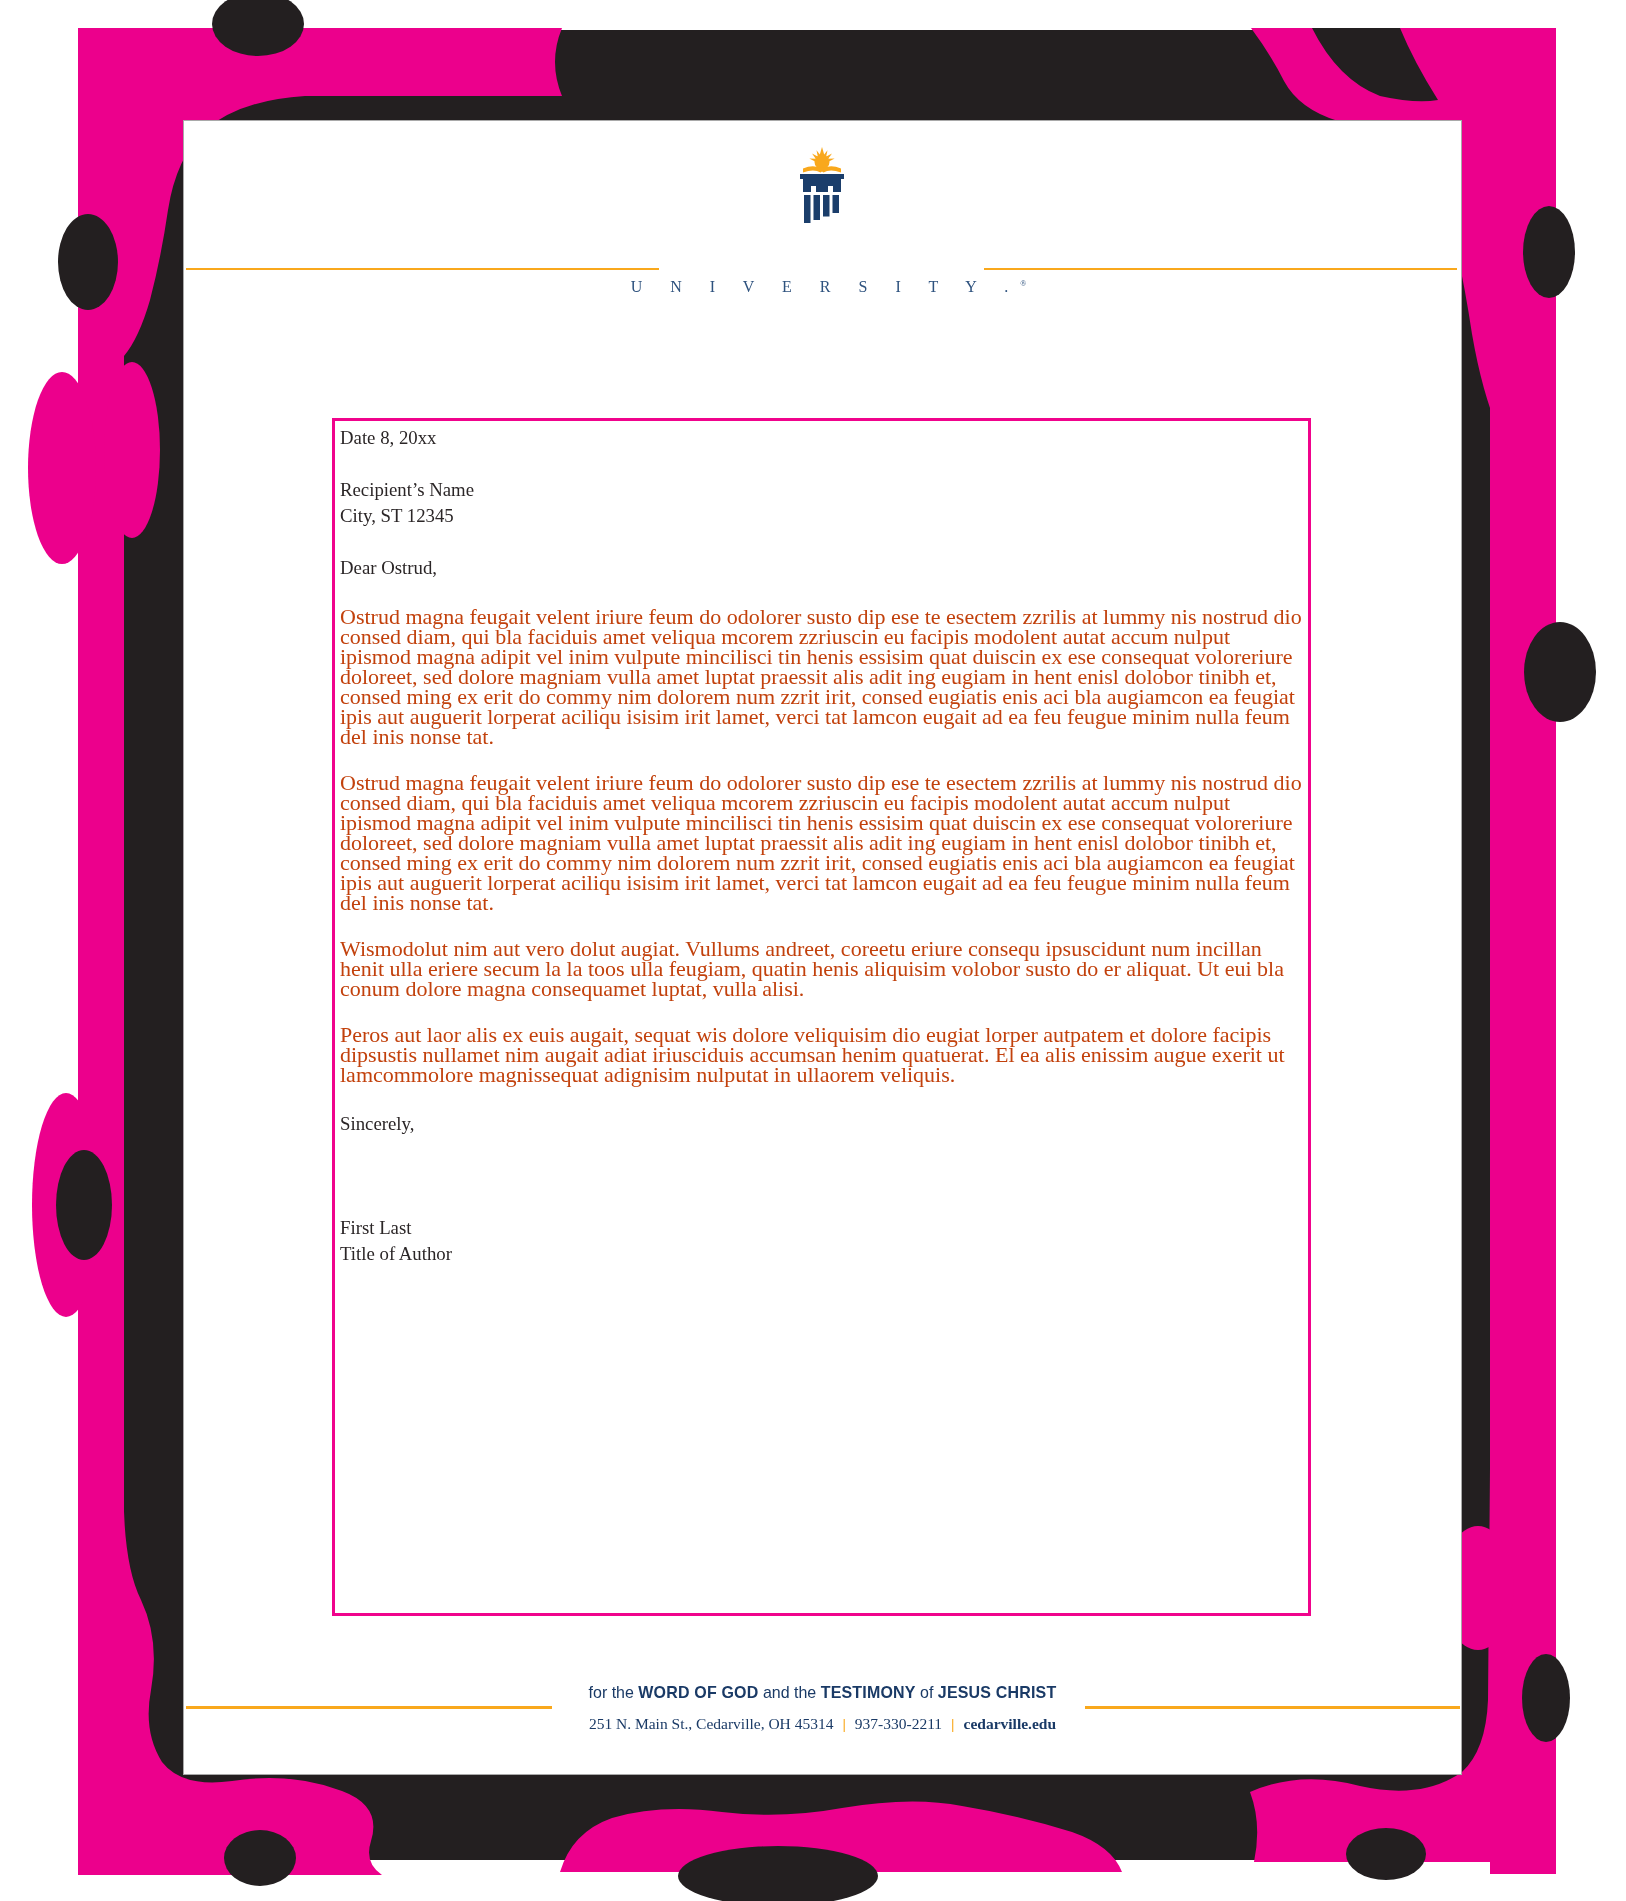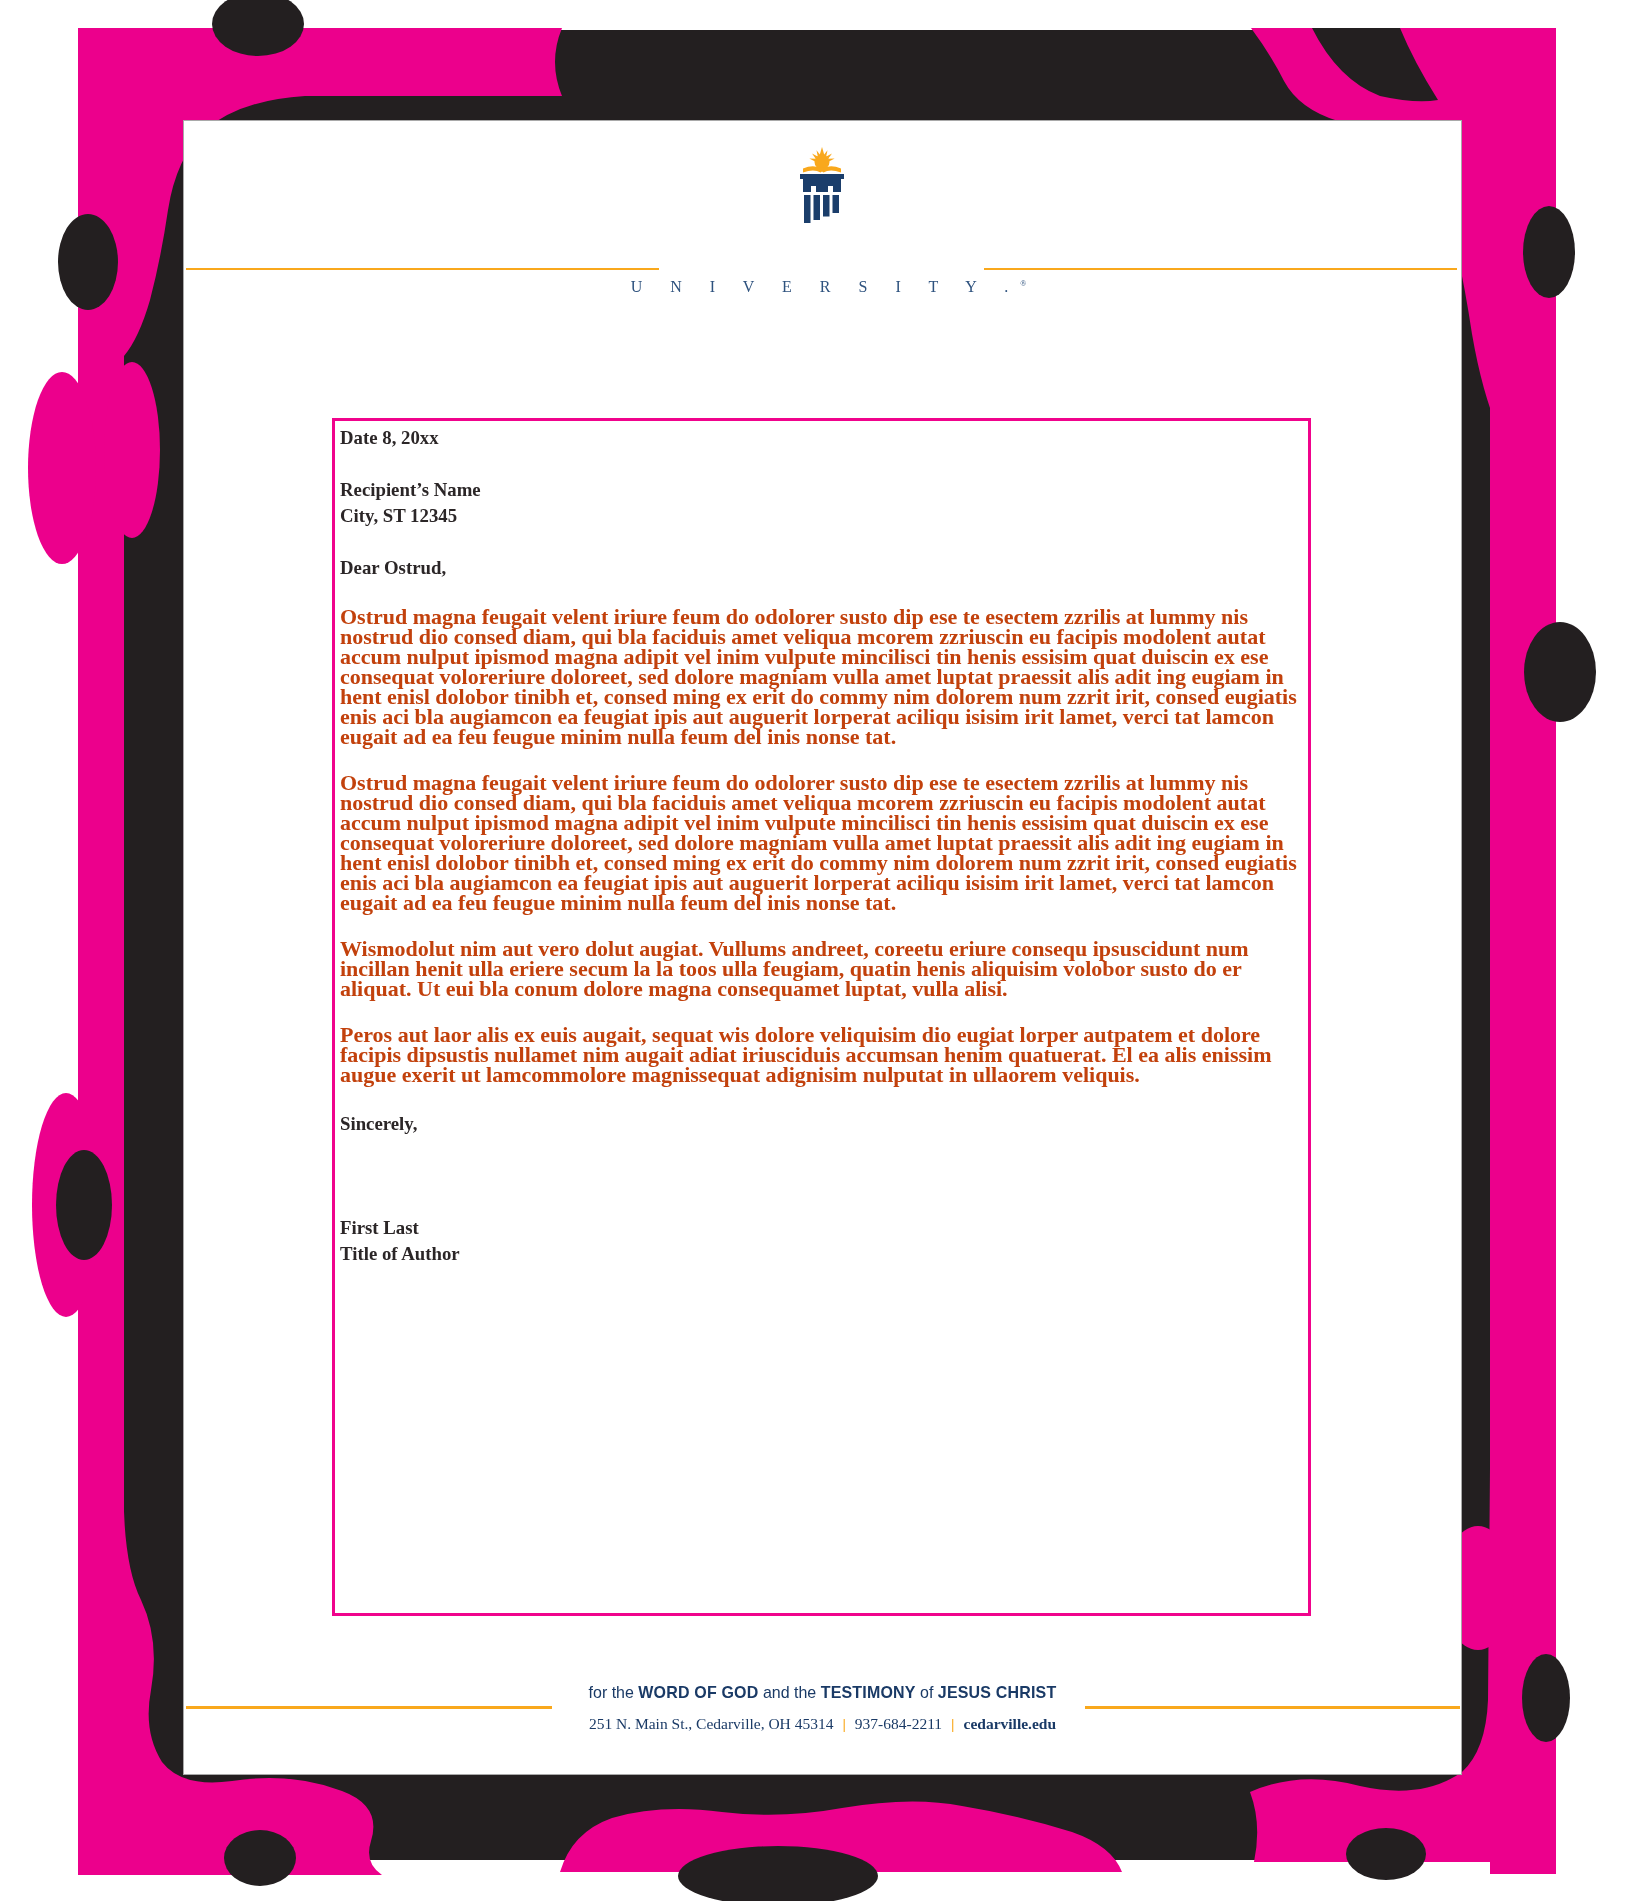--- a/index.html
+++ b/index.html
@@ -16,21 +16,21 @@
   .subname{position:absolute;left:0;top:150px;width:100%;text-align:center;
            font-size:16px;line-height:26px;letter-spacing:12px;color:#2E527E;
            text-indent:12px;}
   .subname sup{font-size:8px;letter-spacing:0;}
   .gold-rule{position:absolute;height:2px;background:#F9A81C;}
   #rule-top-left{left:2px;top:147px;width:473px;}
   #rule-top-right{left:800px;top:147px;width:473px;}
   
   #letter-box{position:absolute;left:148px;top:297px;width:979px;height:1198px;
               box-sizing:border-box;border:3px solid #F0038C;
-              padding:4px 2px 0 5px;overflow:hidden;font-weight:bold;}
+              padding:4px 2px 0 5px;overflow:hidden;}
   #letter-box .ln{font-size:18.8px;line-height:26px;color:#2B2627;white-space:pre;}
   #letter-box .blank{height:26px;}
   #letter-box .para{font-size:22px;line-height:20px;color:#c2410c;}
   
   .tagline{position:absolute;left:0;top:1561px;width:100%;text-align:center;
            font-family:"Liberation Sans", sans-serif;font-size:17px;line-height:21px;
            color:#1A3A66;transform:scaleX(0.94);}
   .tagline b{font-weight:bold;letter-spacing:0.2px;}
   #rule-bot-left{left:2px;top:1585px;width:366px;height:3px;}
   #rule-bot-right{left:901px;top:1585px;width:375px;height:3px;}
@@ -125,15 +125,15 @@
       <div class="ln blank"></div>
       <div class="ln blank"></div>
       <div class="ln blank"></div>
       <div class="ln">First Last</div>
       <div class="ln">Title of Author</div>
     </div>
 
     <div class="tagline"><span>for the </span><b>WORD OF GOD</b><span> and the </span><b>TESTIMONY</b><span> of </span><b>JESUS CHRIST</b></div>
     <div class="gold-rule" id="rule-bot-left"></div>
     <div class="gold-rule" id="rule-bot-right"></div>
-    <div class="addrline"><span>251 N. Main St., Cedarville, OH 45314</span><span class="sep">|</span><span>937-684-2211</span><span class="sep">|</span><span class="site">cedarville.edu</span></div>
+    <div class="addrline"><span>251 N. Main St., Cedarville, OH 45314</span><span class="sep">|</span><span>937-330-2211</span><span class="sep">|</span><span class="site">cedarville.edu</span></div>
   </div>
 </div>
 
 </body></html>

